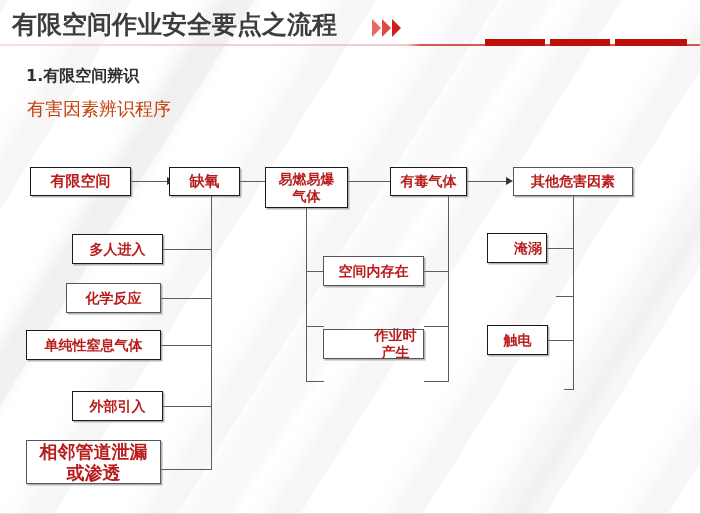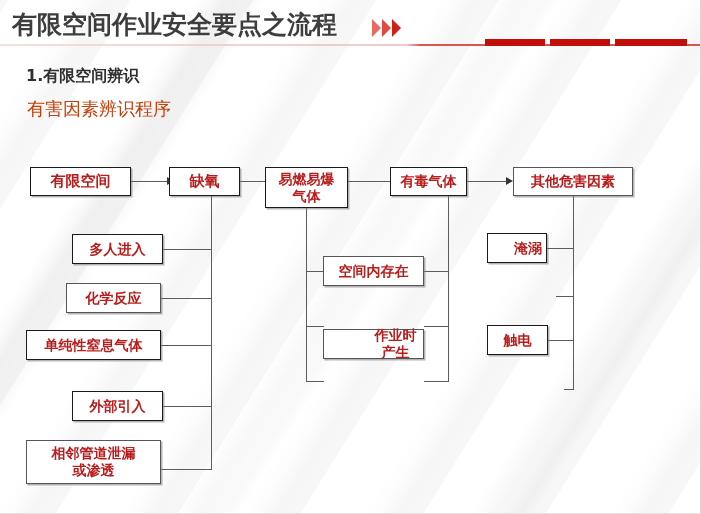--- a/index.html
+++ b/index.html
@@ -232,21 +232,21 @@
     <div class="node" style="left:513px; top:167px; width:120px; height:29px; font-size:14px;">其他危害因素</div>
 
     <div class="node strong" style="left:72px; top:234px; width:91px; height:30px; font-size:14px;">多人进入</div>
 
     <div class="node" style="left:66px; top:283px; width:95px; height:30px; font-size:14px;">化学反应</div>
 
     <div class="node strong" style="left:26px; top:330px; width:135px; height:30px; font-size:14px;">单纯性窒息气体</div>
 
     <div class="node strong" style="left:72px; top:391px; width:91px; height:30px; font-size:14px;">外部引入</div>
 
-    <div class="node" style="left:26px; top:440px; width:135px; height:44px; font-size:14px; white-space:pre-line;">相邻管道泄漏
+    <div class="node" style="left:26px; top:440px; width:135px; height:44px; font-size:18px; white-space:pre-line;">相邻管道泄漏
 或渗透</div>
 
     <div class="node" style="left:323px; top:256px; width:101px; height:30px; font-size:14px;">空间内存在</div>
 
     <div class="node" style="left:323px; top:329px; width:101px; height:30px; font-size:14px;padding-left:44px;">作业时产生</div>
 
 
     <div class="node strong" style="left:487px; top:233px; width:60px; height:30px; font-size:14px;padding-left:22px;">淹溺</div>
 
 

